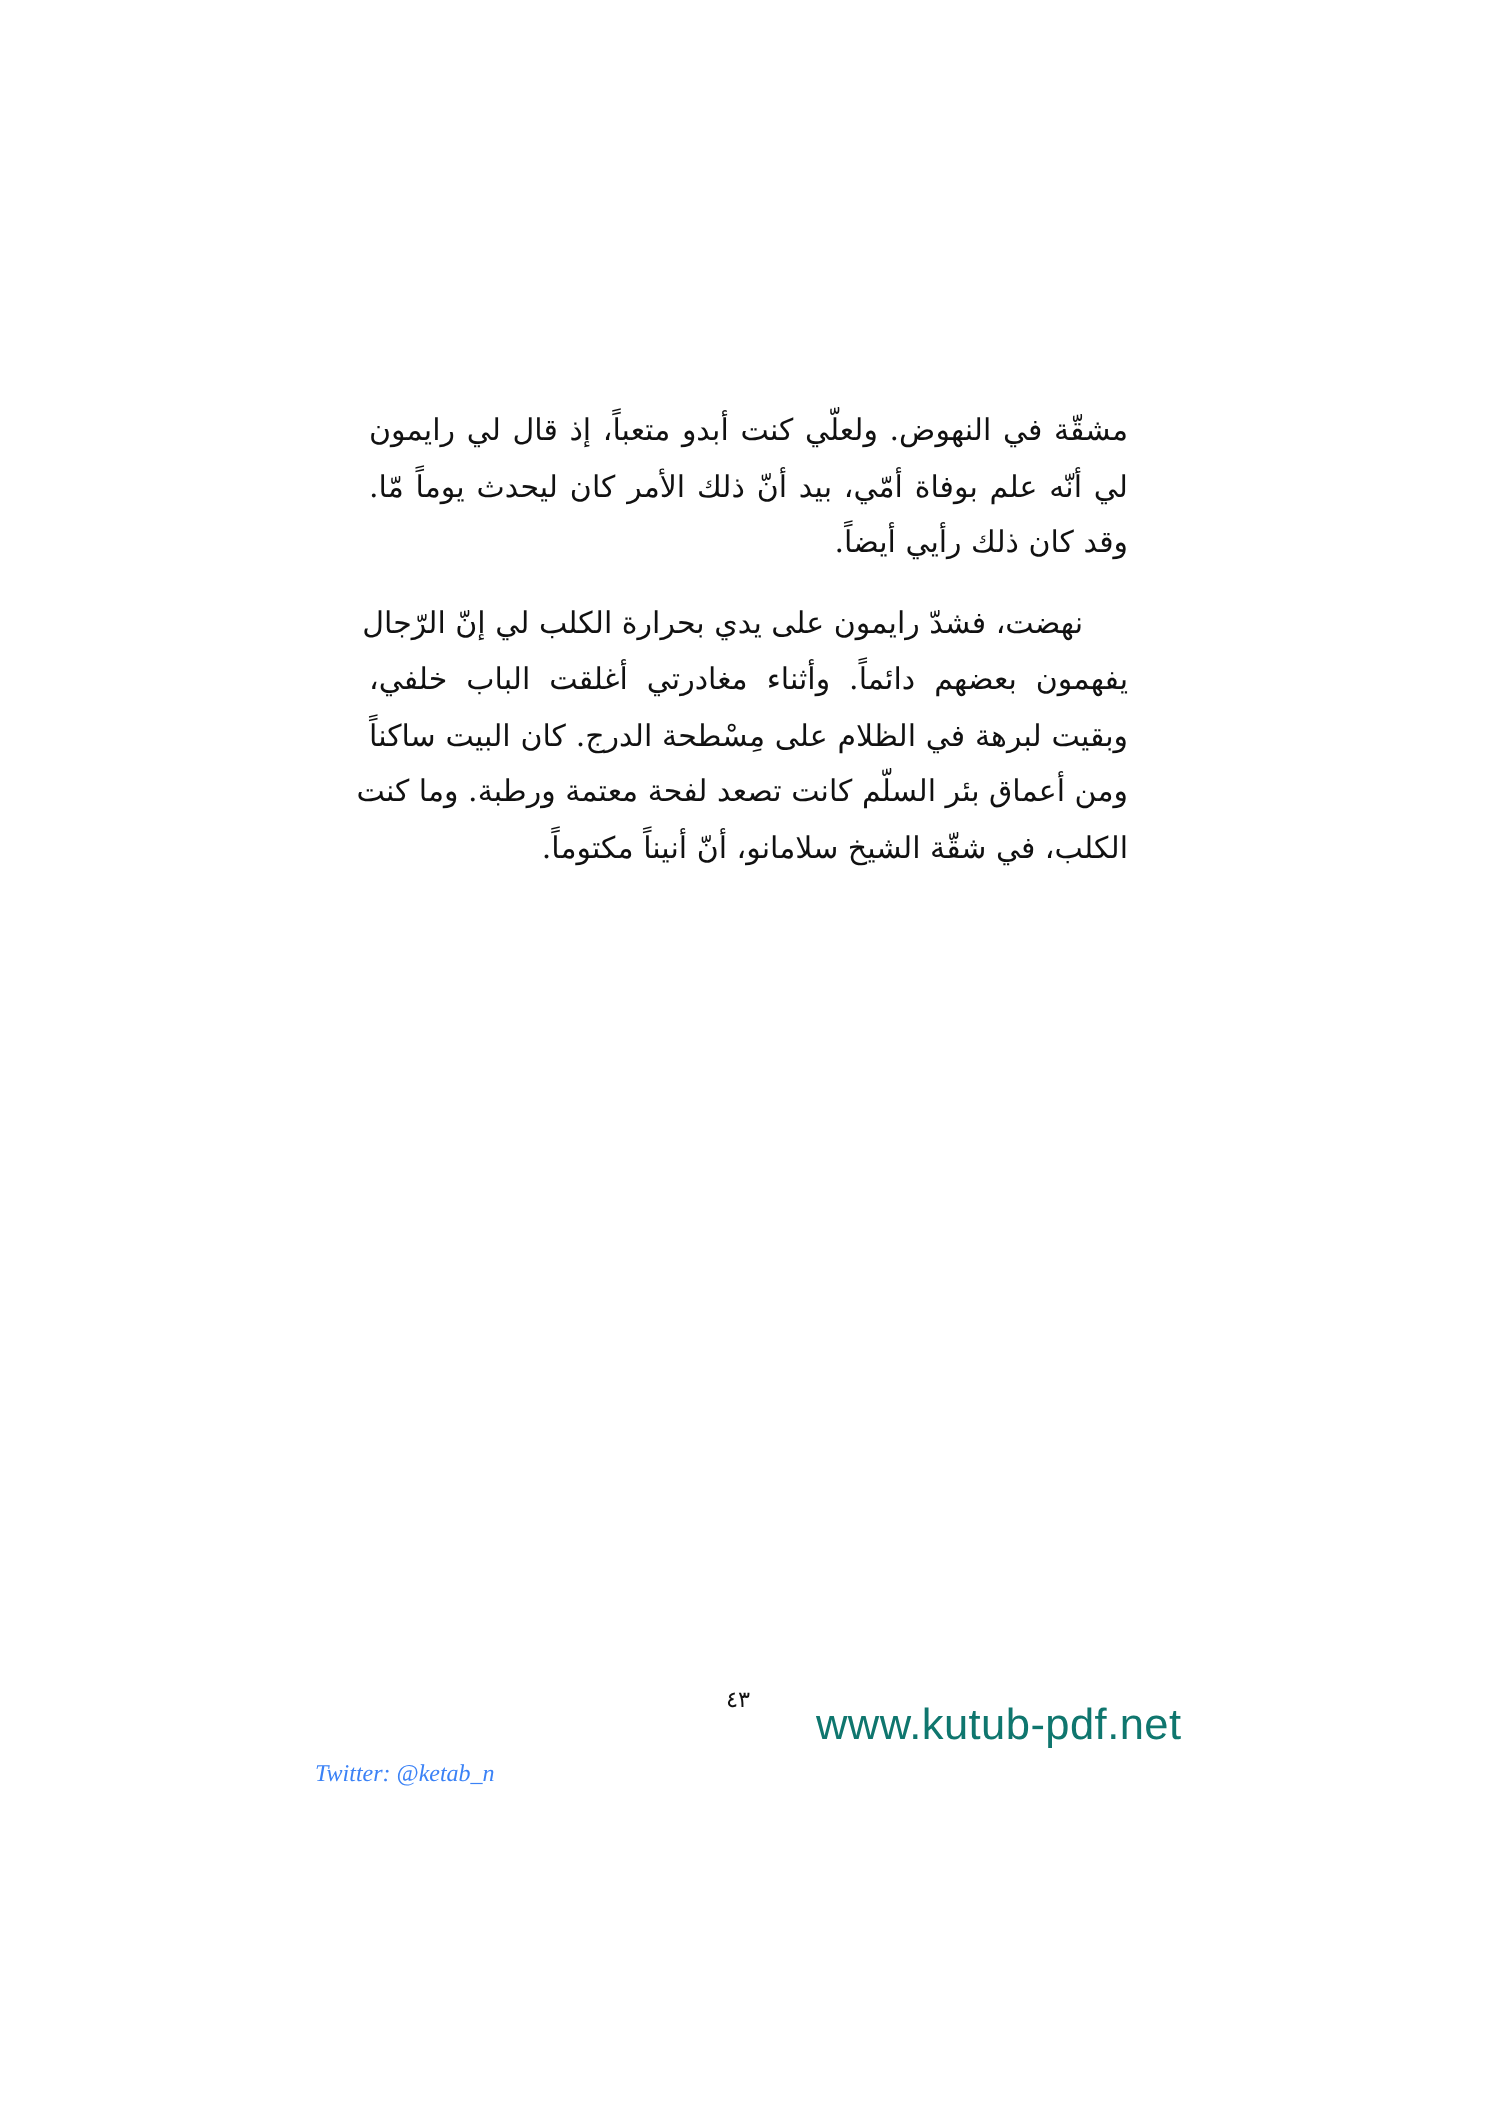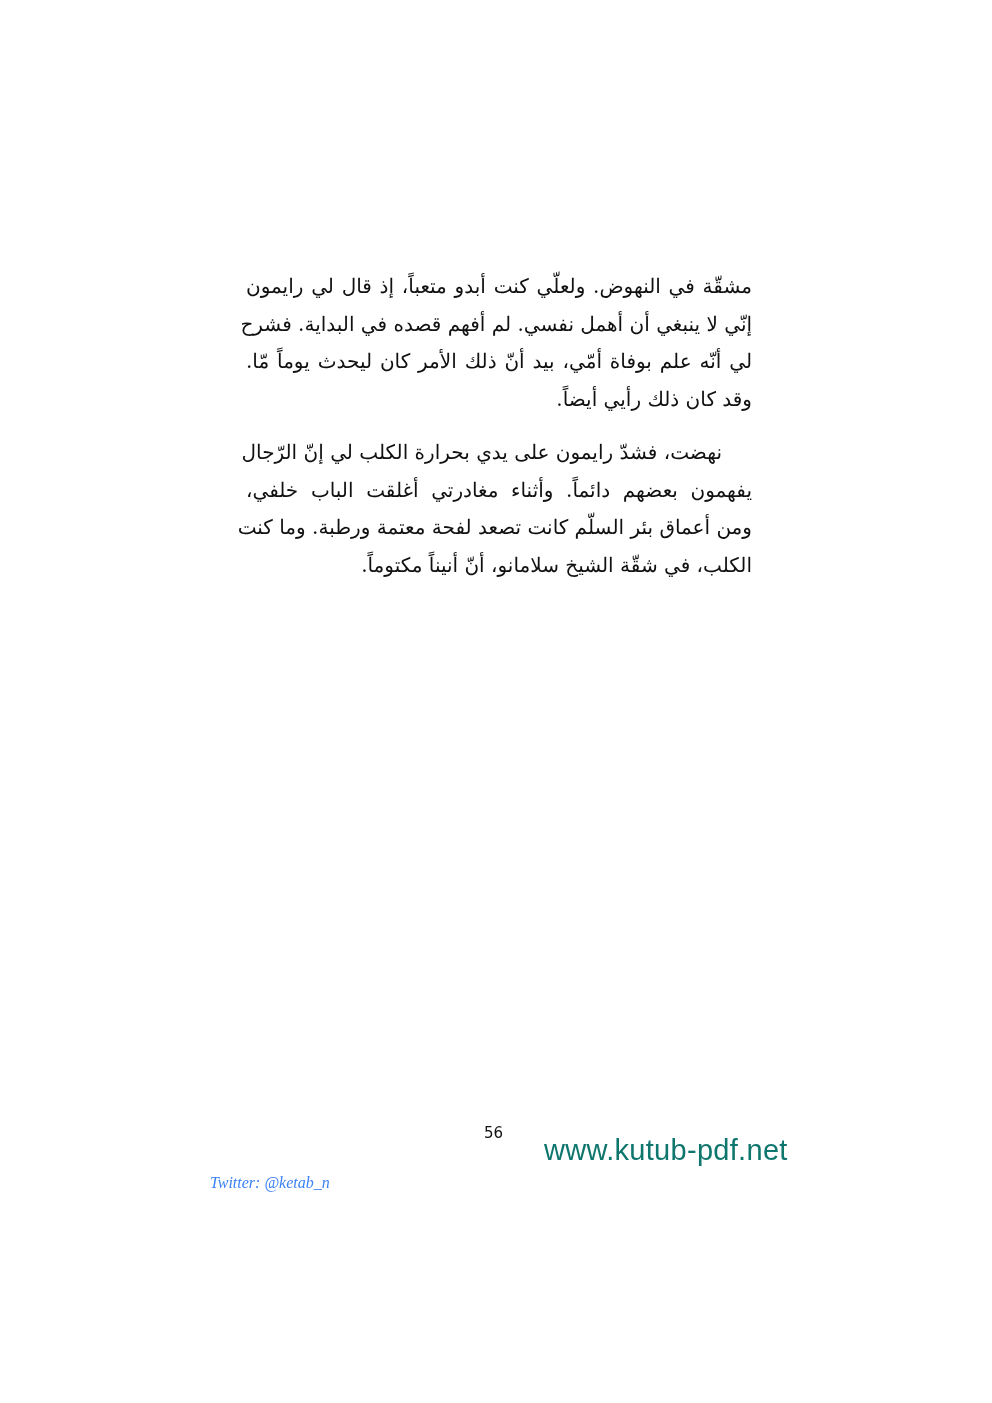--- a/index.html
+++ b/index.html
@@ -51,28 +51,28 @@
     letter-spacing: 0.3px;
   }
 </style>
 </head>
 <body>
 
 <div class="page">
   <div class="text-block">
     <p class="para">
       <span class="line">مشقّة في النهوض. ولعلّي كنت أبدو متعباً، إذ قال لي رايمون</span>
-      <span class="line">إنّي لا ينبغي أن أهمل نفسي. لم أفهم قصده في البداية. فشرح</span>
       <span class="line">لي أنّه علم بوفاة أمّي، بيد أنّ ذلك الأمر كان ليحدث يوماً مّا.</span>
       <span class="line last">وقد كان ذلك رأيي أيضاً.</span>
     </p>
     <p class="para">
       <span class="line" style="padding-right:30px;">نهضت، فشدّ رايمون على يدي بحرارة الكلب لي إنّ الرّجال</span>
       <span class="line">يفهمون بعضهم دائماً. وأثناء مغادرتي أغلقت الباب خلفي،</span>
+      <span class="line">وبقيت لبرهة في الظلام على مِسْطحة الدرج. كان البيت ساكناً</span>
       <span class="line">ومن أعماق بئر السلّم كانت تصعد لفحة معتمة ورطبة. وما كنت</span>
       <span class="line last">الكلب، في شقّة الشيخ سلامانو، أنّ أنيناً مكتوماً.</span>
     </p>
   </div>
 
   <div class="footer-twitter">Twitter: @ketab_n</div>
-  <div class="footer-page">56</div>
+  <div class="footer-page">٤٣</div>
   <div class="footer-site">www.kutub-pdf.net</div>
 </div>
 
 </body></html>

